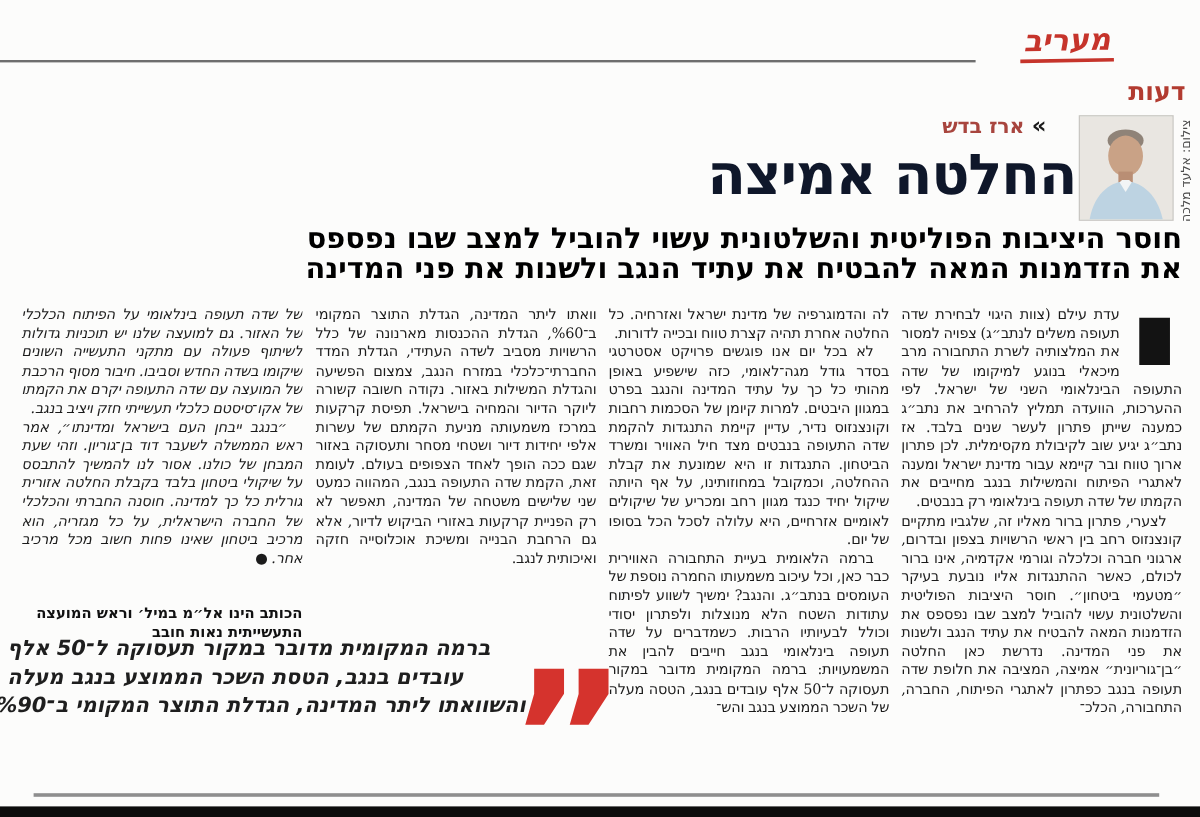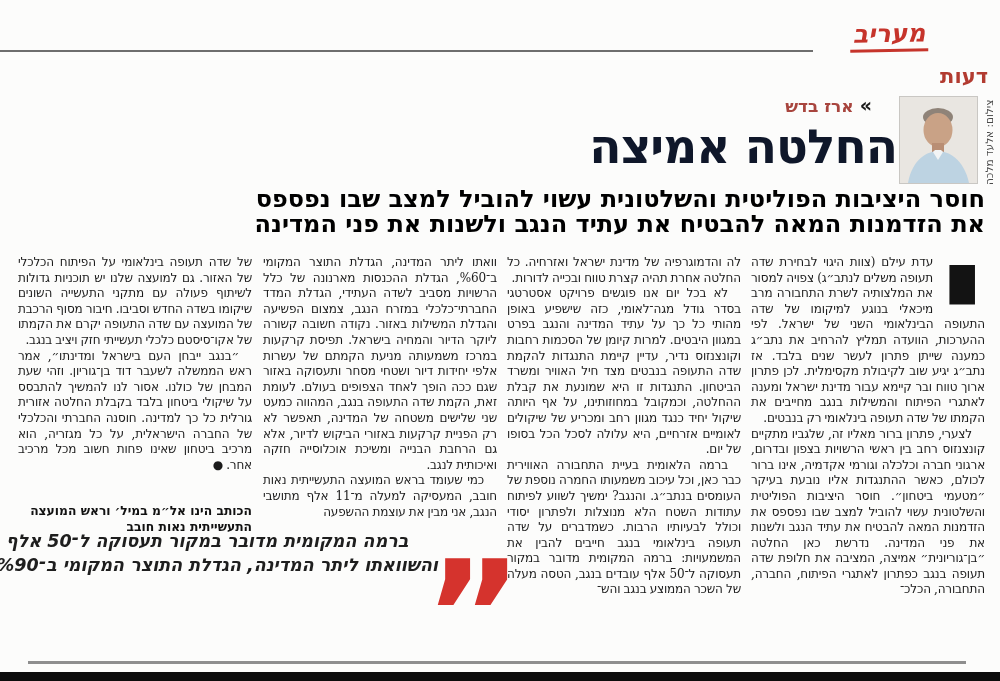--- a/index.html
+++ b/index.html
@@ -30,21 +30,21 @@
 
   
   .col{top:255px;width:234px;direction:rtl;text-align:justify;color:#1b1b1b;
        font-family:"DejaVu Serif","DejaVu Sans",sans-serif;
        font-size:12px;line-height:15.6px;letter-spacing:-0.15px;word-spacing:-0.5px;overflow:hidden;}
   .col p{margin:0;}
   .col p.indent{text-indent:13px;}
   #col-1{left:751px;height:372px;}
   #col-2{left:507px;height:372px;}
   #col-3{left:263px;height:278px;}
-  #col-4{left:18px;height:250px;}
+  #col-4{left:18px;height:250px;font-style:italic;}
   .dropcap{float:right;display:inline-block;width:46px;font-family:"DejaVu Sans",sans-serif;
            font-weight:700;font-size:72px;line-height:46px;color:#131313;
            transform:scaleX(2.2);transform-origin:center;text-align:center;margin:1px 0 2px 6px;}
   #bio{left:18px;top:503px;width:234px;direction:rtl;text-align:right;font-weight:700;color:#111;
        font-family:"DejaVu Serif","DejaVu Sans",sans-serif;font-size:12.3px;line-height:16px;}
 
   
   #quote-mark{left:424px;top:566px;font-size:150px;line-height:100px;font-weight:700;
               color:#d5332d;font-family:"DejaVu Sans",sans-serif;}
   #pull-quote{left:6px;top:530px;width:432px;direction:rtl;text-align:left;color:#1e1e1e;font-style:italic;}
@@ -90,32 +90,32 @@
   </div>
 
   <div id="col-2" class="abs col">
     <p>לה והדמוגרפיה של מדינת ישראל ואזרחיה. כל החלטה אחרת תהיה קצרת טווח ובכייה לדורות.</p>
     <p class="indent">לא בכל יום אנו פוגשים פרויקט אסטרטגי בסדר גודל מגה־לאומי, כזה שישפיע באופן מהותי כל כך על עתיד המדינה והנגב בפרט במגוון היבטים. למרות קיומן של הסכמות רחבות וקונצנזוס נדיר, עדיין קיימת התנגדות להקמת שדה התעופה בנבטים מצד חיל האוויר ומשרד הביטחון. התנגדות זו היא שמונעת את קבלת ההחלטה, וכמקובל במחוזותינו, על אף היותה שיקול יחיד כנגד מגוון רחב ומכריע של שיקולים לאומיים אזרחיים, היא עלולה לסכל הכל בסופו של יום.</p>
     <p class="indent">ברמה הלאומית בעיית התחבורה האווירית כבר כאן, וכל עיכוב משמעותו החמרה נוספת של העומסים בנתב״ג. והנגב? ימשיך לשווע לפיתוח עתודות השטח הלא מנוצלות ולפתרון יסודי וכולל לבעיותיו הרבות. כשמדברים על שדה תעופה בינלאומי בנגב חייבים להבין את המשמעויות: ברמה המקומית מדובר במקור תעסוקה ל־50 אלף עובדים בנגב, הטסה מעלה של השכר הממוצע בנגב והש־</p>
   </div>
 
   <div id="col-3" class="abs col">
     <p>וואתו ליתר המדינה, הגדלת התוצר המקומי ב־%60, הגדלת ההכנסות מארנונה של כלל הרשויות מסביב לשדה העתידי, הגדלת המדד החברתי־כלכלי במזרח הנגב, צמצום הפשיעה והגדלת המשילות באזור. נקודה חשובה קשורה ליוקר הדיור והמחיה בישראל. תפיסת קרקעות במרכז משמעותה מניעת הקמתם של עשרות אלפי יחידות דיור ושטחי מסחר ותעסוקה באזור שגם ככה הופך לאחד הצפופים בעולם. לעומת זאת, הקמת שדה התעופה בנגב, המהווה כמעט שני שלישים משטחה של המדינה, תאפשר לא רק הפניית קרקעות באזורי הביקוש לדיור, אלא גם הרחבת הבנייה ומשיכת אוכלוסייה חזקה ואיכותית לנגב.</p>
-    <p class="indent">כמי שעומד בראש המועצה התעשייתית נאות חובב, המעסיקה למעלה מ־11 אלף מתושבי הנגב, אני מבין את עוצמת ההשפעה</p>
   </div>
 
   <div id="col-4" class="abs col">
     <p>של שדה תעופה בינלאומי על הפיתוח הכלכלי של האזור. גם למועצה שלנו יש תוכניות גדולות לשיתוף פעולה עם מתקני התעשייה השונים שיקומו בשדה החדש וסביבו. חיבור מסוף הרכבת של המועצה עם שדה התעופה יקרם את הקמתו של אקו־סיסטם כלכלי תעשייתי חזק ויציב בנגב.</p>
     <p class="indent">״בנגב ייבחן העם בישראל ומדינתו״, אמר ראש הממשלה לשעבר דוד בן־גוריון. וזהי שעת המבחן של כולנו. אסור לנו להמשיך להתבסס על שיקולי ביטחון בלבד בקבלת החלטה אזורית גורלית כל כך למדינה. חוסנה החברתי והכלכלי של החברה הישראלית, על כל מגזריה, הוא מרכיב ביטחון שאינו פחות חשוב מכל מרכיב אחר. ●</p>
   </div>
 
   <div id="bio" class="abs">הכותב הינו אל״מ במיל׳ וראש המועצה התעשייתית נאות חובב</div>
 
   <div id="quote-mark" class="abs">”</div>
   <div id="pull-quote" class="abs">
     <div>ברמה המקומית מדובר במקור תעסוקה ל־50 אלף</div>
+    <div>עובדים בנגב, הטסת השכר הממוצע בנגב מעלה</div>
     <div>והשוואתו ליתר המדינה, הגדלת התוצר המקומי ב־%90</div>
   </div>
 
   <div id="bottom-rule" class="abs"></div>
   <div id="black-bar" class="abs"></div>
 
 </div>
 
 </body></html>

